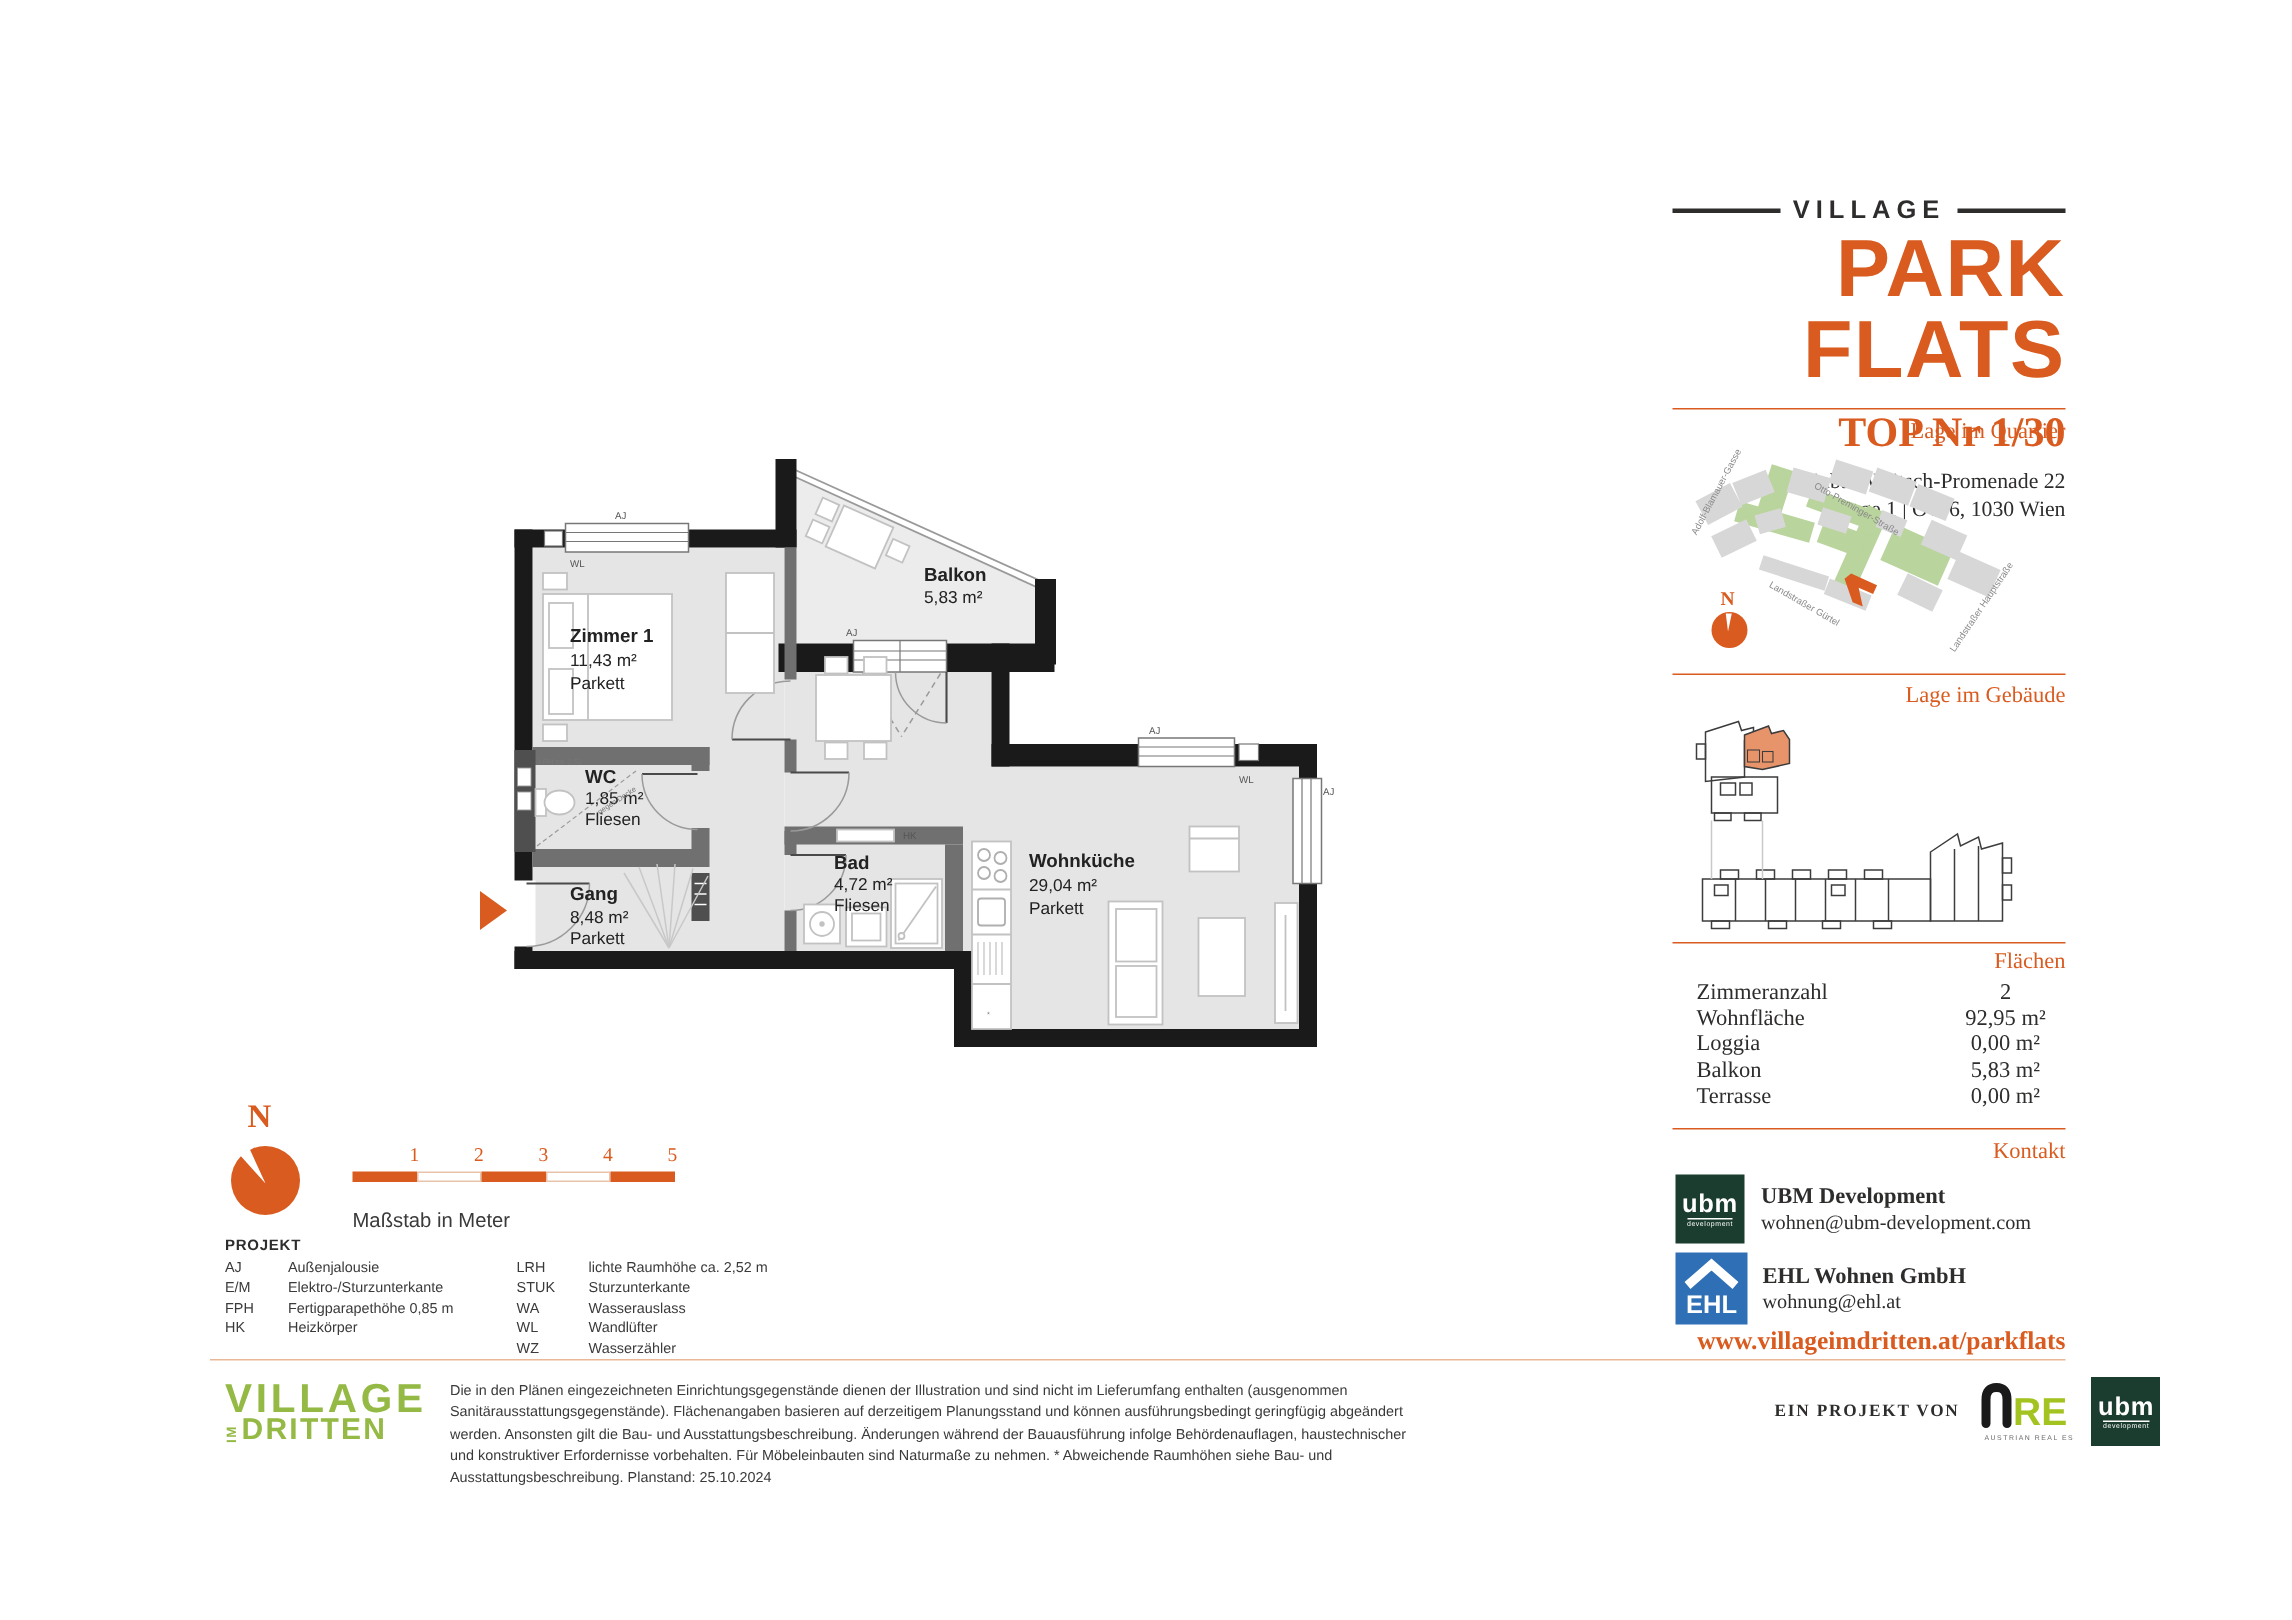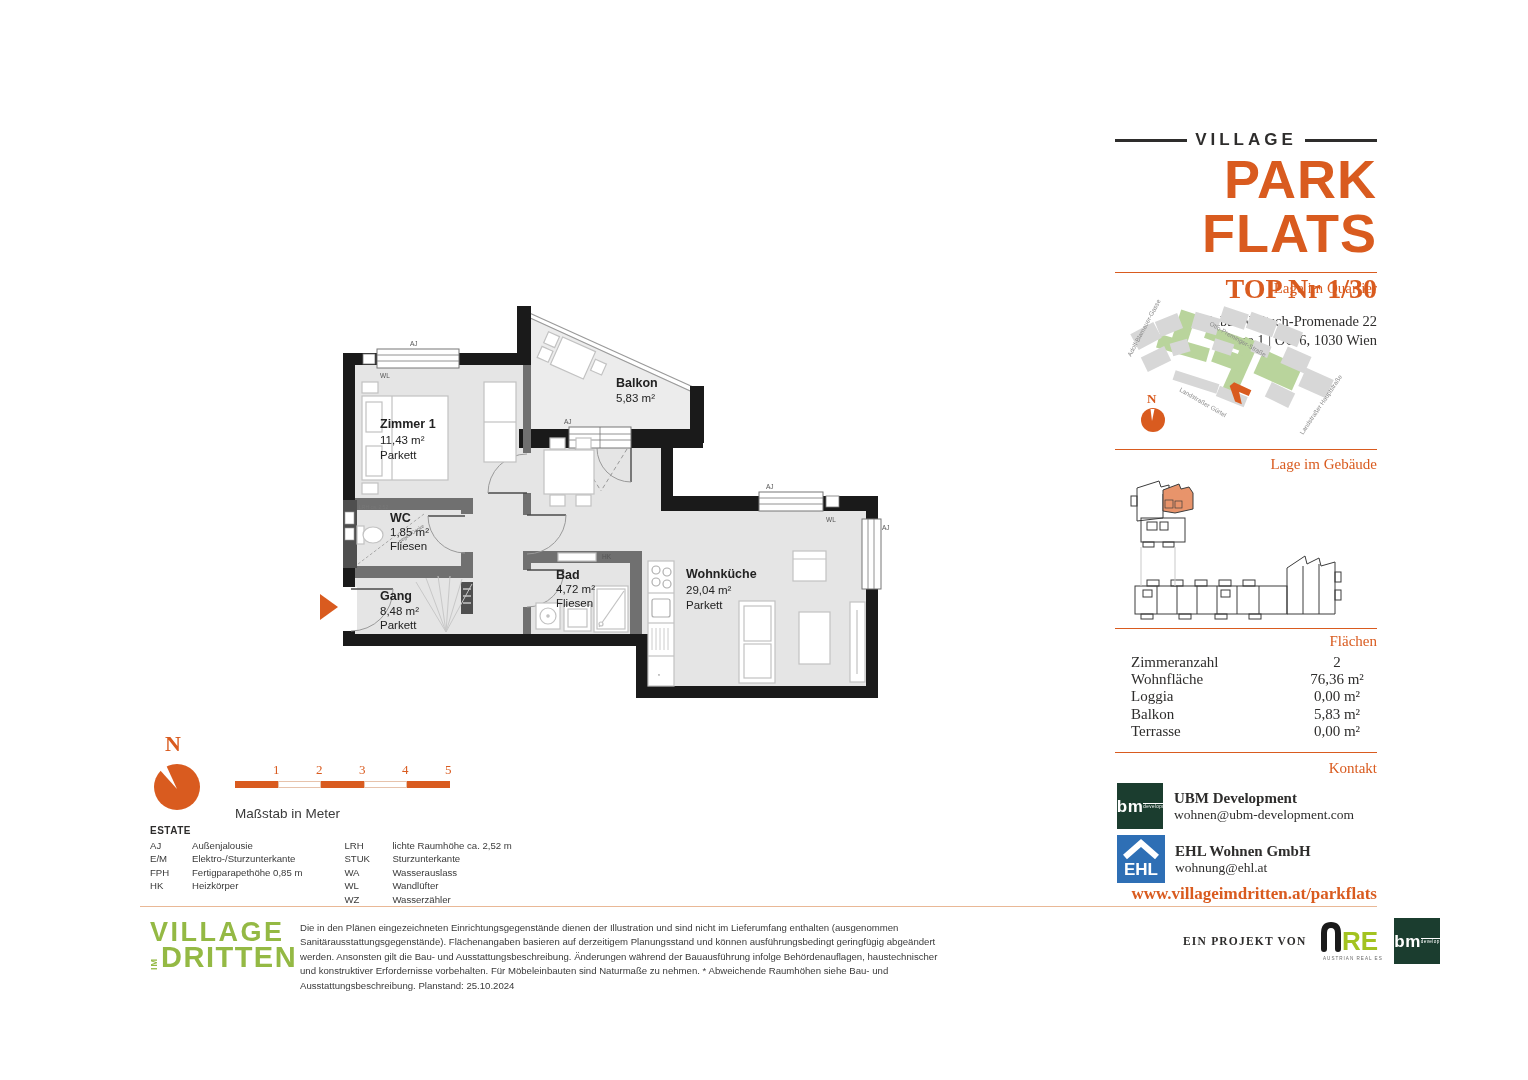--- a/index.html
+++ b/index.html
@@ -17,32 +17,32 @@
   .addr{font-family:"Liberation Serif",serif;font-size:14.5px;text-align:right;line-height:1.3;color:#2e2d2c;}
   .sec-title{font-family:"Liberation Serif",serif;font-weight:400;font-size:15px;color:#D95B1F;text-align:right;}
   
   .arow{position:relative;height:17.2px;font-family:"Liberation Serif",serif;font-size:15px;color:#2e2d2c;}
   .arow .lbl{position:absolute;left:16px;top:0;}
   .arow .val{position:absolute;right:0;top:0;width:80px;text-align:center;}
   
   .c-name{font-family:"Liberation Serif",serif;font-weight:700;font-size:15px;color:#2e2d2c;}
   .c-mail{font-family:"Liberation Serif",serif;font-size:13.5px;color:#2e2d2c;}
   .website{font-family:"Liberation Serif",serif;font-weight:700;font-size:17px;color:#D95B1F;text-align:right;}
-  .ubm-box{width:46px;height:46px;background:#1B3D2F;color:#fff;display:flex;flex-direction:row;
+  .ubm-box{width:46px;height:46px;background:#1B3D2F;color:#fff;display:flex;flex-direction:column;
            align-items:center;justify-content:center;line-height:1;}
   .ubm-box .u1{font-weight:700;font-size:17px;letter-spacing:.5px;}
   .ubm-box .u2{font-size:4.6px;border-top:1px solid #fff;padding-top:1px;margin-top:1px;letter-spacing:.4px;}
   .ehl-box{width:48px;height:48px;background:#2E6FB5;position:relative;}
   
   .hr-long{position:absolute;left:140px;width:1237px;border-top:1.4px solid #E9B896;}
   .village-logo{color:#94B944;line-height:.9;}
   .vl1{font-weight:800;font-size:27px;letter-spacing:2.5px;}
   .vl-row{display:flex;align-items:flex-end;gap:2px;}
   .vl-im{writing-mode:vertical-rl;transform:rotate(180deg);font-size:9px;font-weight:800;letter-spacing:1px;line-height:1;padding-bottom:2px;}
-  .vl2{font-weight:800;font-size:29px;letter-spacing:1.5px;}
+  .vl2{font-weight:800;font-size:20px;letter-spacing:1.5px;}
   .disclaimer{font-size:9.6px;line-height:1.5;color:#3a3a3a;width:640px;}
   .projekt{font-family:"Liberation Serif",serif;font-weight:700;font-size:11.5px;letter-spacing:1.2px;color:#2e2d2c;margin-left:20px;}
   
   .nmark{font-family:"Liberation Serif",serif;font-weight:700;font-size:22px;color:#D95B1F;}
   .ticks span{position:absolute;top:0;font-family:"Liberation Serif",serif;font-size:13px;color:#D95B1F;}
   .bar{display:flex;}
   .bar div{width:43px;height:7px;box-sizing:border-box;}
   .bar .o{background:#D95B1F;}
   .bar .w{background:#fff;border:1px solid #E7C3AC;}
   .scale-cap{font-size:13.5px;color:#3a3a3a;margin-top:6px;}
@@ -172,21 +172,21 @@
   <div class="hr" style="top:628px;"></div>
   <div class="abs right-col sec-title" style="top:633px;">Flächen</div>
 
   <div class="abs right-col" style="top:654px;">
     <div class="arow">
         <span class="lbl">Zimmeranzahl</span>
         <span class="val">2</span>
       </div>
     <div class="arow">
         <span class="lbl">Wohnfläche</span>
-        <span class="val">76,36 m²</span>
+        <span class="val">92,95 m²</span>
       </div>
     <div class="arow">
         <span class="lbl">Loggia</span>
         <span class="val">0,00 m²</span>
       </div>
     <div class="arow">
         <span class="lbl">Balkon</span>
         <span class="val">5,83 m²</span>
       </div>
     <div class="arow">
@@ -265,21 +265,21 @@
   <div class="abs bar" style="left:235px;top:781px;">
     <div class="o"></div>
     <div class="w"></div>
     <div class="o"></div>
     <div class="w"></div>
     <div class="o"></div>
   </div>
   <div class="abs scale-cap" style="left:235px;top:800px;">Maßstab in Meter</div>
 
   <div class="abs" style="left:150px;top:825px;">
-    <div class="leg-title">ESTATE</div>
+    <div class="leg-title">PROJEKT</div>
     <div style="display:flex;gap:42px;margin-top:3px;">
       <div>
         <div class="leg-row">
             <span class="ab">AJ</span>
             <span>Außenjalousie</span>
           </div>
         <div class="leg-row">
             <span class="ab">E/M</span>
             <span>Elektro-/Sturzunterkante</span>
           </div>

